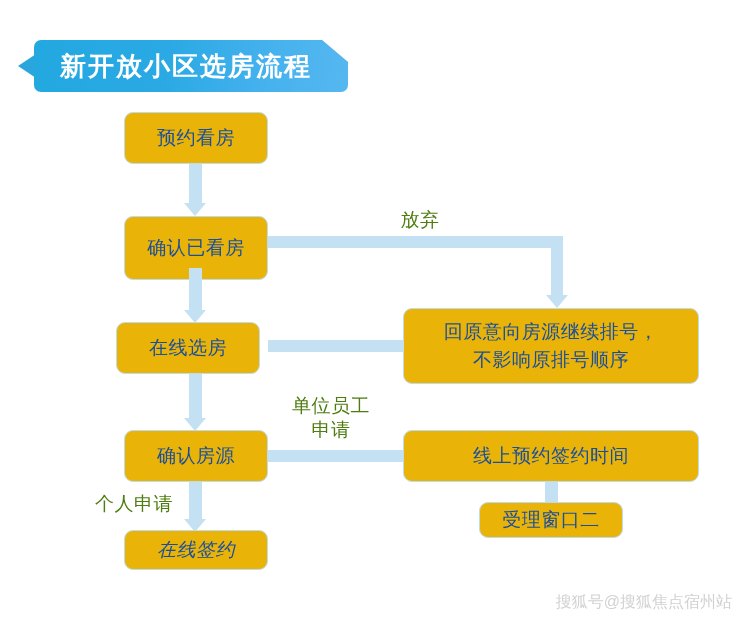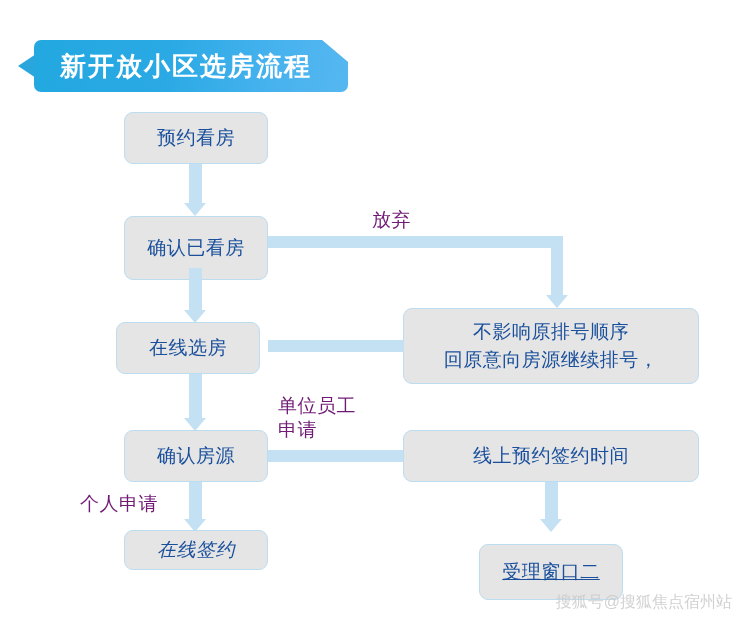--- a/index.html
+++ b/index.html
@@ -79,21 +79,21 @@
     font-weight: bold;
     color: #ffffff;
     letter-spacing: 2px;
     white-space: nowrap;
   }
 
   
   .node {
     position: absolute;
     box-sizing: border-box;
-    background: #e5e5e5;
+    background: #eab308;
     border: 1px solid #bcdcf0;
     border-radius: 9px;
     color: #1a4f9c;
     font-size: 19px;
     display: flex;
     align-items: center;
     justify-content: center;
     text-align: center;
     line-height: 1.45;
     letter-spacing: 0.5px;
@@ -110,24 +110,24 @@
     width: 0;
     height: 0;
     border-left: 11px solid transparent;
     border-right: 11px solid transparent;
     border-top: 13px solid #c3e1f2;
   }
 
   
   .edge-label {
     position: absolute;
-    color: #701a75;
+    color: #4d7c0f;
     font-size: 19px;
     line-height: 1.25;
-    text-align: left;
+    text-align: center;
     white-space: pre-line;
     letter-spacing: 0.5px;
   }
 
   
   .watermark {
     position: absolute;
     right: 8px;
     bottom: 4px;
     font-size: 16px;
@@ -162,42 +162,42 @@
   <div class="vline" style="left:551px; top:236px; width:12px; height:62px;"></div>
   <div class="arrow-down" style="left:546px; top:295px;"></div>
   <div class="edge-label" style="left:372px; top:208px; width:96px;">放弃</div>
 
   <div class="vline" style="left:189px; top:268px; width:13px; height:46px;"></div>
   <div class="arrow-down" style="left:184px; top:310px;"></div>
 
   <div class="node" style="left:116px; top:322px; width:144px; height:52px;">在线选房</div>
 
   <div class="node multiline" style="left:403px; top:308px; width:296px; height:76px; flex-direction:column;">
+    <span>回原意向房源继续排号，</span>
     <span>不影响原排号顺序</span>
-    <span>回原意向房源继续排号，</span>
   </div>
 
   <div class="hline" style="left:268px; top:340px; width:136px; height:12px;"></div>
 
   <div class="vline" style="left:189px; top:374px; width:13px; height:48px;"></div>
   <div class="arrow-down" style="left:184px; top:418px;"></div>
 
   <div class="node" style="left:124px; top:430px; width:144px; height:52px;">确认房源</div>
 
   <div class="edge-label" style="left:278px; top:396px; width:106px;font-family:Liberation Mono, monospace;">单位员工
 申请</div>
 
   <div class="hline" style="left:268px; top:450px; width:136px; height:12px;"></div>
 
   <div class="node" style="left:403px; top:430px; width:296px; height:52px;">线上预约签约时间</div>
 
   <div class="vline" style="left:545px; top:482px; width:13px; height:40px;"></div>
   <div class="arrow-down" style="left:540px; top:519px;"></div>
 
-  <div class="node" style="left:479px; top:544px; width:144px; height:56px;text-decoration:underline;">受理窗口二</div>
+  <div class="node" style="left:479px; top:502px; width:144px; height:36px;">受理窗口二</div>
 
   <div class="edge-label" style="left:80px; top:492px; width:108px;">个人申请</div>
 
   <div class="vline" style="left:189px; top:482px; width:13px; height:40px;"></div>
   <div class="arrow-down" style="left:184px; top:519px;"></div>
 
   <div class="node" style="left:124px; top:530px; width:144px; height:40px;font-style:italic;">在线签约</div>
 
   <div class="watermark">搜狐号@搜狐焦点宿州站</div>
 

